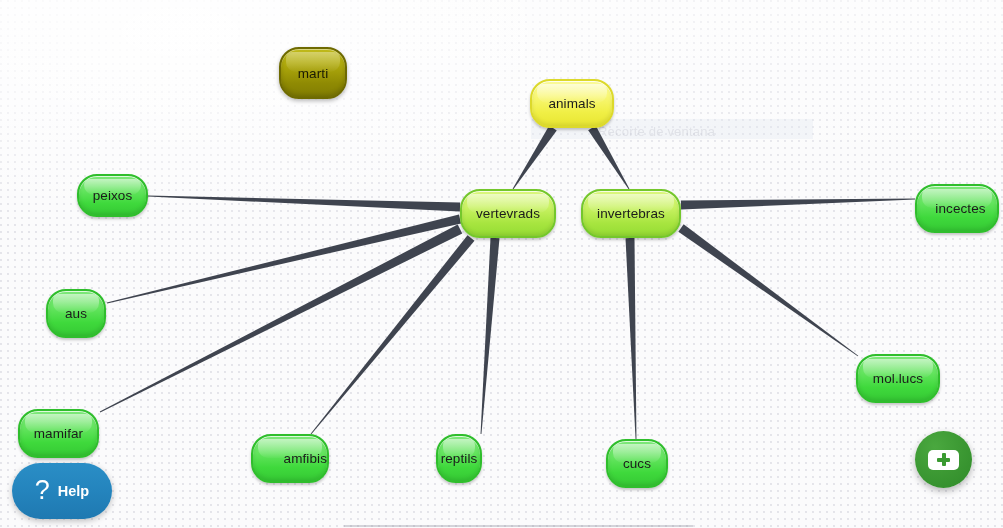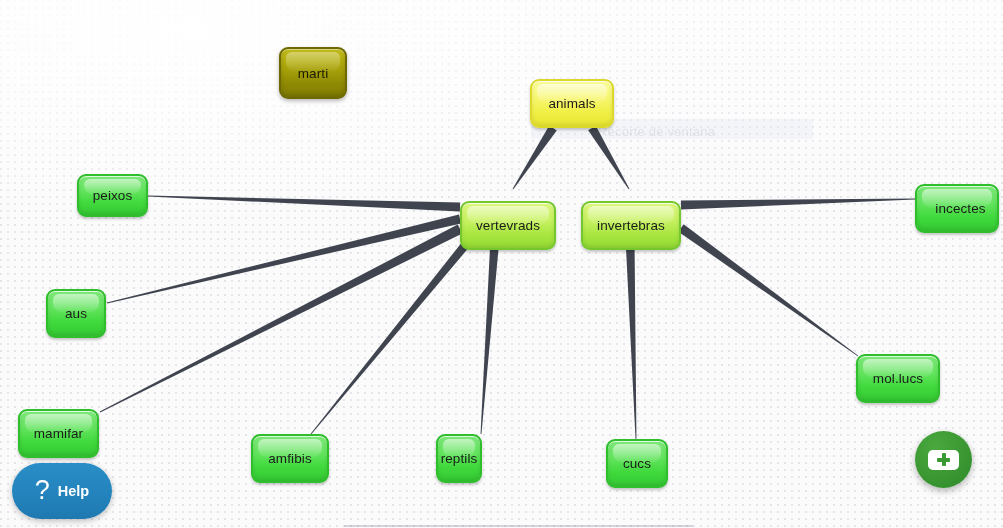--- a/index.html
+++ b/index.html
@@ -35,21 +35,21 @@
     left: 0; top: 0;
     width: 1003px;
     height: 528px;
   }
   .node {
     position: absolute;
     box-sizing: border-box;
     display: flex;
     align-items: center;
     justify-content: center;
-    border-radius: 9px;
+    border-radius: 20px;
     font-size: 13.5px;
     color: #1b1b1b;
     letter-spacing: 0.1px;
     text-align: center;
     white-space: nowrap;
     cursor: pointer;
     user-select: none;
   }
   
   .node.leaf {
@@ -70,21 +70,20 @@
     pointer-events: none;
   }
   
   .node.branch {
     background: linear-gradient(180deg, #dcf77e 0%, #c9f263 36%, #a7e53f 72%, #94dc34 100%);
     border: 2px solid #74c72c;
     box-shadow:
       inset 0 1px 0 rgba(255,255,255,0.8),
       inset 0 -2px 4px rgba(0,0,0,0.10),
       0 2px 3px rgba(0,0,0,0.22);
-    margin-top: 12px;
   }
   .node.branch::after {
     content: "";
     position: absolute;
     left: 5px; right: 5px; top: 3px;
     height: 42%;
     border-radius: 6px 6px 10px 10px;
     background: linear-gradient(180deg, rgba(255,255,255,0.55), rgba(255,255,255,0.03));
     pointer-events: none;
   }
@@ -273,21 +272,21 @@
       </div>
       <div class="node leaf" style="left: 77px; top: 174px; width: 71px; height: 43px;">
         <span class="node-label">peixos</span>
       </div>
       <div class="node leaf" style="left: 46px; top: 289px; width: 60px; height: 49px;">
         <span class="node-label">aus</span>
       </div>
       <div class="node leaf" style="left: 18px; top: 409px; width: 81px; height: 49px;">
         <span class="node-label">mamifar</span>
       </div>
-      <div class="node leaf" style="left: 251px; top: 434px; width: 78px; height: 49px;">
+      <div class="node leaf" style="left: 251px; top: 434px; width: 78px; height: 49px; justify-content: flex-end;">
         <span class="node-label">amfibis</span>
       </div>
       <div class="node leaf" style="left: 436px; top: 434px; width: 46px; height: 49px;">
         <span class="node-label">reptils</span>
       </div>
       <div class="node leaf" style="left: 606px; top: 439px; width: 62px; height: 49px;">
         <span class="node-label">cucs</span>
       </div>
       <div class="node leaf" style="left: 915px; top: 184px; width: 84px; height: 49px; padding-left: 7px;">
         <span class="node-label">incectes</span>

